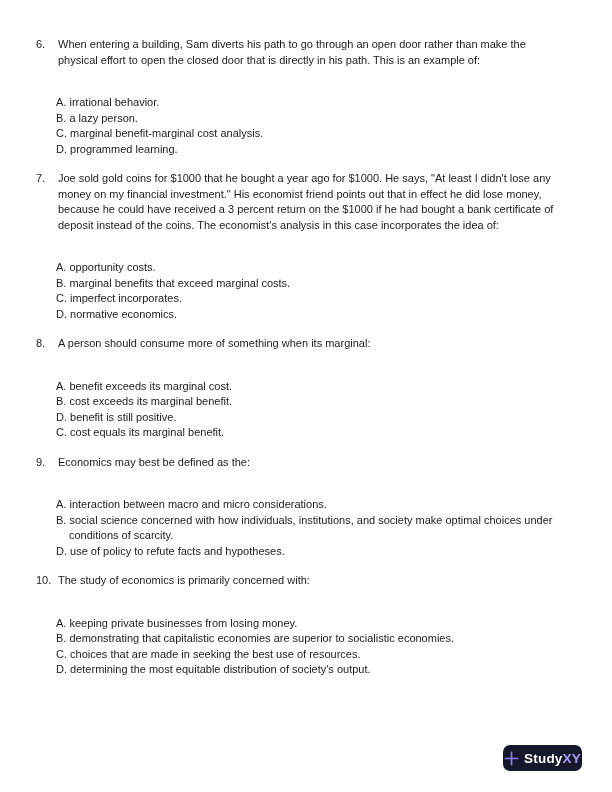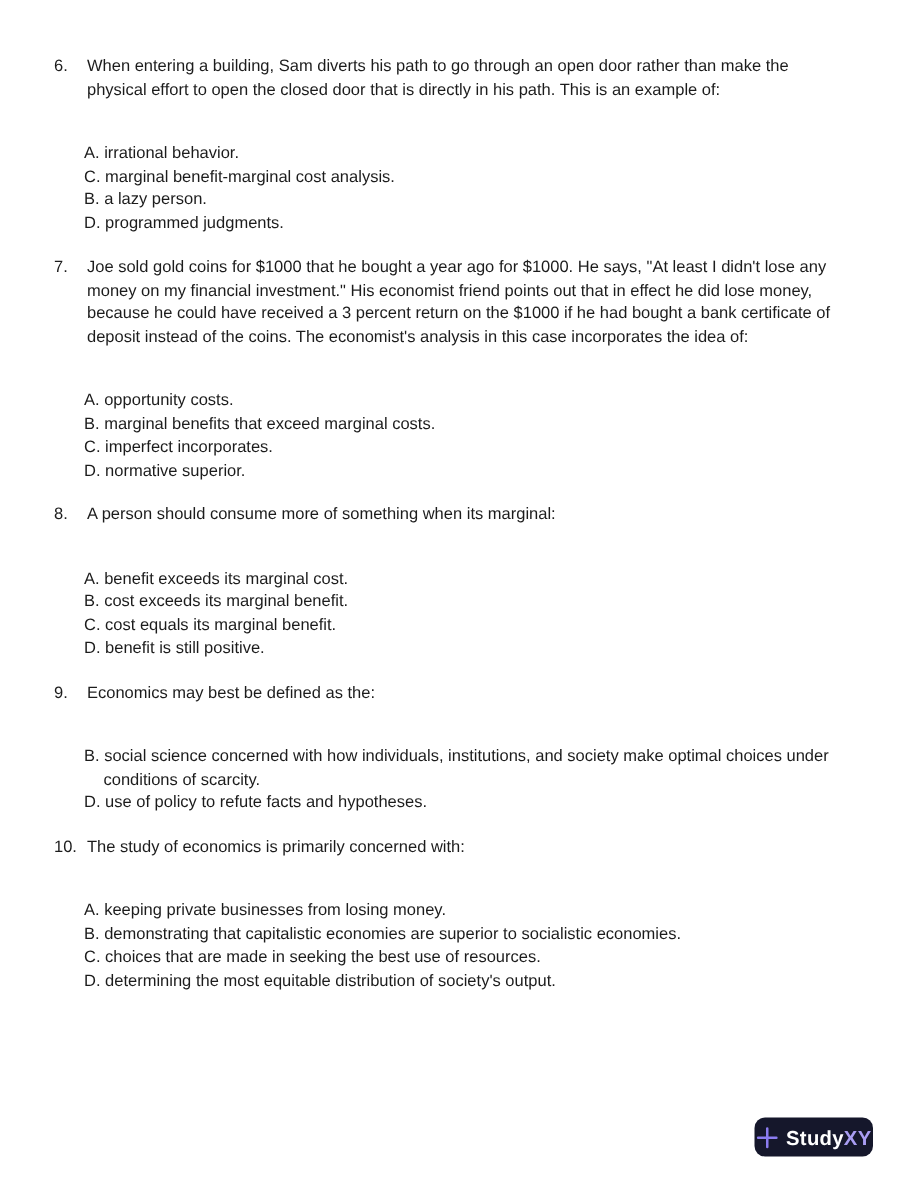--- a/index.html
+++ b/index.html
@@ -51,58 +51,59 @@
 
 <div class="page">
 
   <div class="question">
     <div class="q-head">
       <span class="q-num">6.</span>
       <span class="q-text">When entering a building, Sam diverts his path to go through an open door rather than make the physical effort to open the closed door that is directly in his path. This is an example of:</span>
     </div>
     <div class="options">
       <div class="option">A. irrational behavior.</div>
+      <div class="option">B. a lazy person.</div>
       <div class="option">C. marginal benefit-marginal cost analysis.</div>
-      <div class="option">B. a lazy person.</div>
-      <div class="option">D. programmed judgments.</div>
+      <div class="option">D. programmed learning.</div>
     </div>
   </div>
 
   <div class="question">
     <div class="q-head">
       <span class="q-num">7.</span>
       <span class="q-text">Joe sold gold coins for $1000 that he bought a year ago for $1000. He says, "At least I didn't lose any money on my financial investment." His economist friend points out that in effect he did lose money, because he could have received a 3 percent return on the $1000 if he had bought a bank certificate of deposit instead of the coins. The economist's analysis in this case incorporates the idea of:</span>
     </div>
     <div class="options">
       <div class="option">A. opportunity costs.</div>
       <div class="option">B. marginal benefits that exceed marginal costs.</div>
       <div class="option">C. imperfect incorporates.</div>
-      <div class="option">D. normative superior.</div>
+      <div class="option">D. normative economics.</div>
     </div>
   </div>
 
   <div class="question">
     <div class="q-head">
       <span class="q-num">8.</span>
       <span class="q-text">A person should consume more of something when its marginal:</span>
     </div>
     <div class="options">
       <div class="option">A. benefit exceeds its marginal cost.</div>
       <div class="option">B. cost exceeds its marginal benefit.</div>
+      <div class="option">D. benefit is still positive.</div>
       <div class="option">C. cost equals its marginal benefit.</div>
-      <div class="option">D. benefit is still positive.</div>
     </div>
   </div>
 
   <div class="question">
     <div class="q-head">
       <span class="q-num">9.</span>
       <span class="q-text">Economics may best be defined as the:</span>
     </div>
     <div class="options">
+      <div class="option">A. interaction between macro and micro considerations.</div>
       <div class="option">B. social science concerned with how individuals, institutions, and society make optimal choices under conditions of scarcity.</div>
       <div class="option">D. use of policy to refute facts and hypotheses.</div>
     </div>
   </div>
 
   <div class="question">
     <div class="q-head">
       <span class="q-num">10.</span>
       <span class="q-text">The study of economics is primarily concerned with:</span>
     </div>

